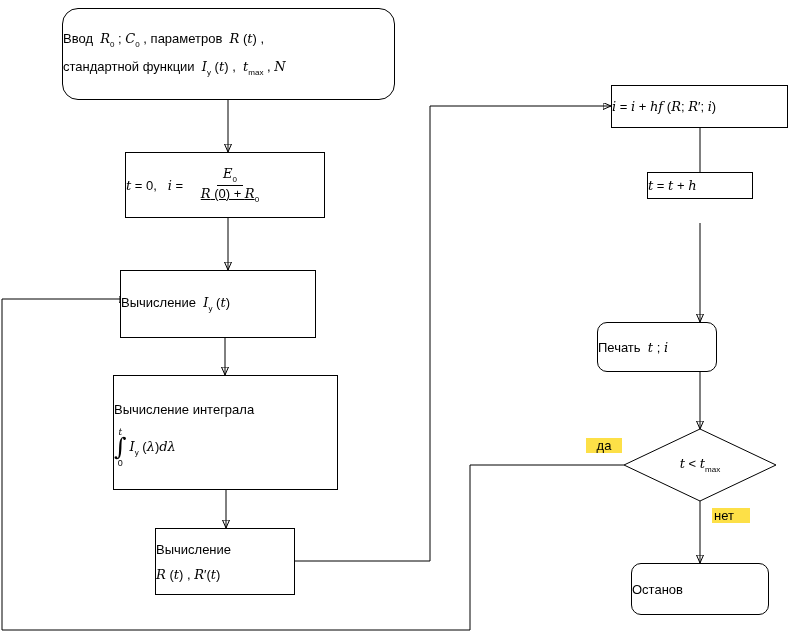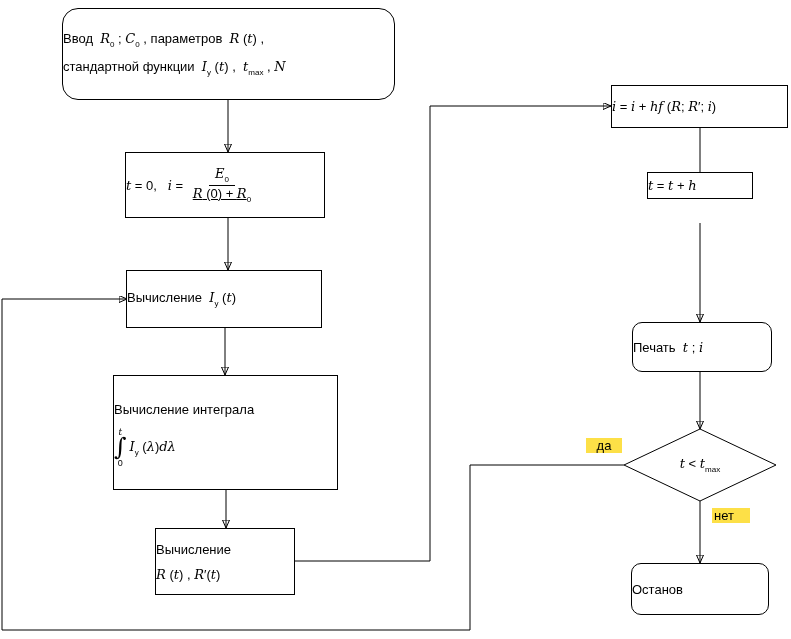--- a/index.html
+++ b/index.html
@@ -15,21 +15,21 @@
     position:absolute;background:#fff;border:1px solid #000;
     display:flex;flex-direction:column;align-items:flex-start;justify-content:center;
     text-align:center;box-sizing:border-box;
   }
   .rounded{border-radius:16px;}
   .rounded-sm{border-radius:10px;}
   .node .line{margin:5px 0;}
   i{font-family:"DejaVu Serif",serif;font-style:italic;}
   sub{font-size:0.62em;}
   .init-row{display:flex;align-items:center;justify-content:center;}
-  .frac{display:inline-flex;flex-direction:column;align-items:center;line-height:1.25;margin-left:4px;}
+  .frac{display:inline-flex;flex-direction:column;align-items:center;line-height:1.25;margin-left:12px;}
   .frac .num{border-bottom:1px solid #000;padding:0 6px;}
   .frac .den{padding:0 2px;text-decoration:underline;}
   .formula-row{display:flex;align-items:center;justify-content:center;margin-top:6px;}
   .int-stack{display:inline-flex;flex-direction:column;align-items:center;line-height:1;margin-right:3px;}
   .int-top,.int-bot{font-size:9px;}
   .int-sign{font-size:24px;font-family:"DejaVu Serif",serif;line-height:0.9;}
   .decision-label{
     position:absolute;display:flex;align-items:center;justify-content:center;
     background:transparent;text-align:right;
   }
@@ -67,21 +67,21 @@
   <div class="node" style="left:125px;top:152px;width:200px;height:66px">
     <div class="init-row">
       <span><i>t</i> = 0,&nbsp;&nbsp;&nbsp;<i>i</i> =&nbsp;</span>
       <span class="frac">
         <span class="num"><i>E</i><sub>0</sub></span>
         <span class="den"><i>R</i> (0) + <i>R</i><sub>0</sub></span>
       </span>
     </div>
   </div>
 
-  <div class="node" style="left:126px;top:270px;width:196px;height:58px">
+  <div class="node" style="left:120px;top:270px;width:196px;height:68px">
     <div class="line">Вычисление&nbsp; <i>I</i><sub>у</sub> (<i>t</i>)</div>
   </div>
 
   <div class="node" style="left:113px;top:375px;width:225px;height:115px">
     <div class="line">Вычисление интеграла</div>
     <div class="formula-row">
       <span class="int-stack">
         <span class="int-top"><i>t</i></span>
         <span class="int-sign">∫</span>
         <span class="int-bot">0</span>
@@ -96,21 +96,21 @@
   </div>
 
   <div class="node" style="left:611px;top:85px;width:177px;height:43px">
     <div class="line"><i>i</i> = <i>i</i> + <i>hf</i> (<i>R</i>; <i>R</i>′; <i>i</i>)</div>
   </div>
 
   <div class="node" style="left:647px;top:172px;width:106px;height:27px">
     <div><i>t</i> = <i>t</i> + <i>h</i></div>
   </div>
 
-  <div class="node rounded-sm" style="left:632px;top:322px;width:140px;height:50px">
+  <div class="node rounded-sm" style="left:597px;top:322px;width:120px;height:50px">
     <div>Печать&nbsp; <i>t</i> ; <i>i</i></div>
   </div>
 
   <div class="decision-label" style="left:624px;top:429px;width:152px;height:72px">
     <span><i>t</i> &lt; <i>t</i><sub>max</sub></span>
   </div>
 
   <div class="node rounded-sm" style="left:631px;top:563px;width:138px;height:52px">
     <div>Останов</div>
   </div>

